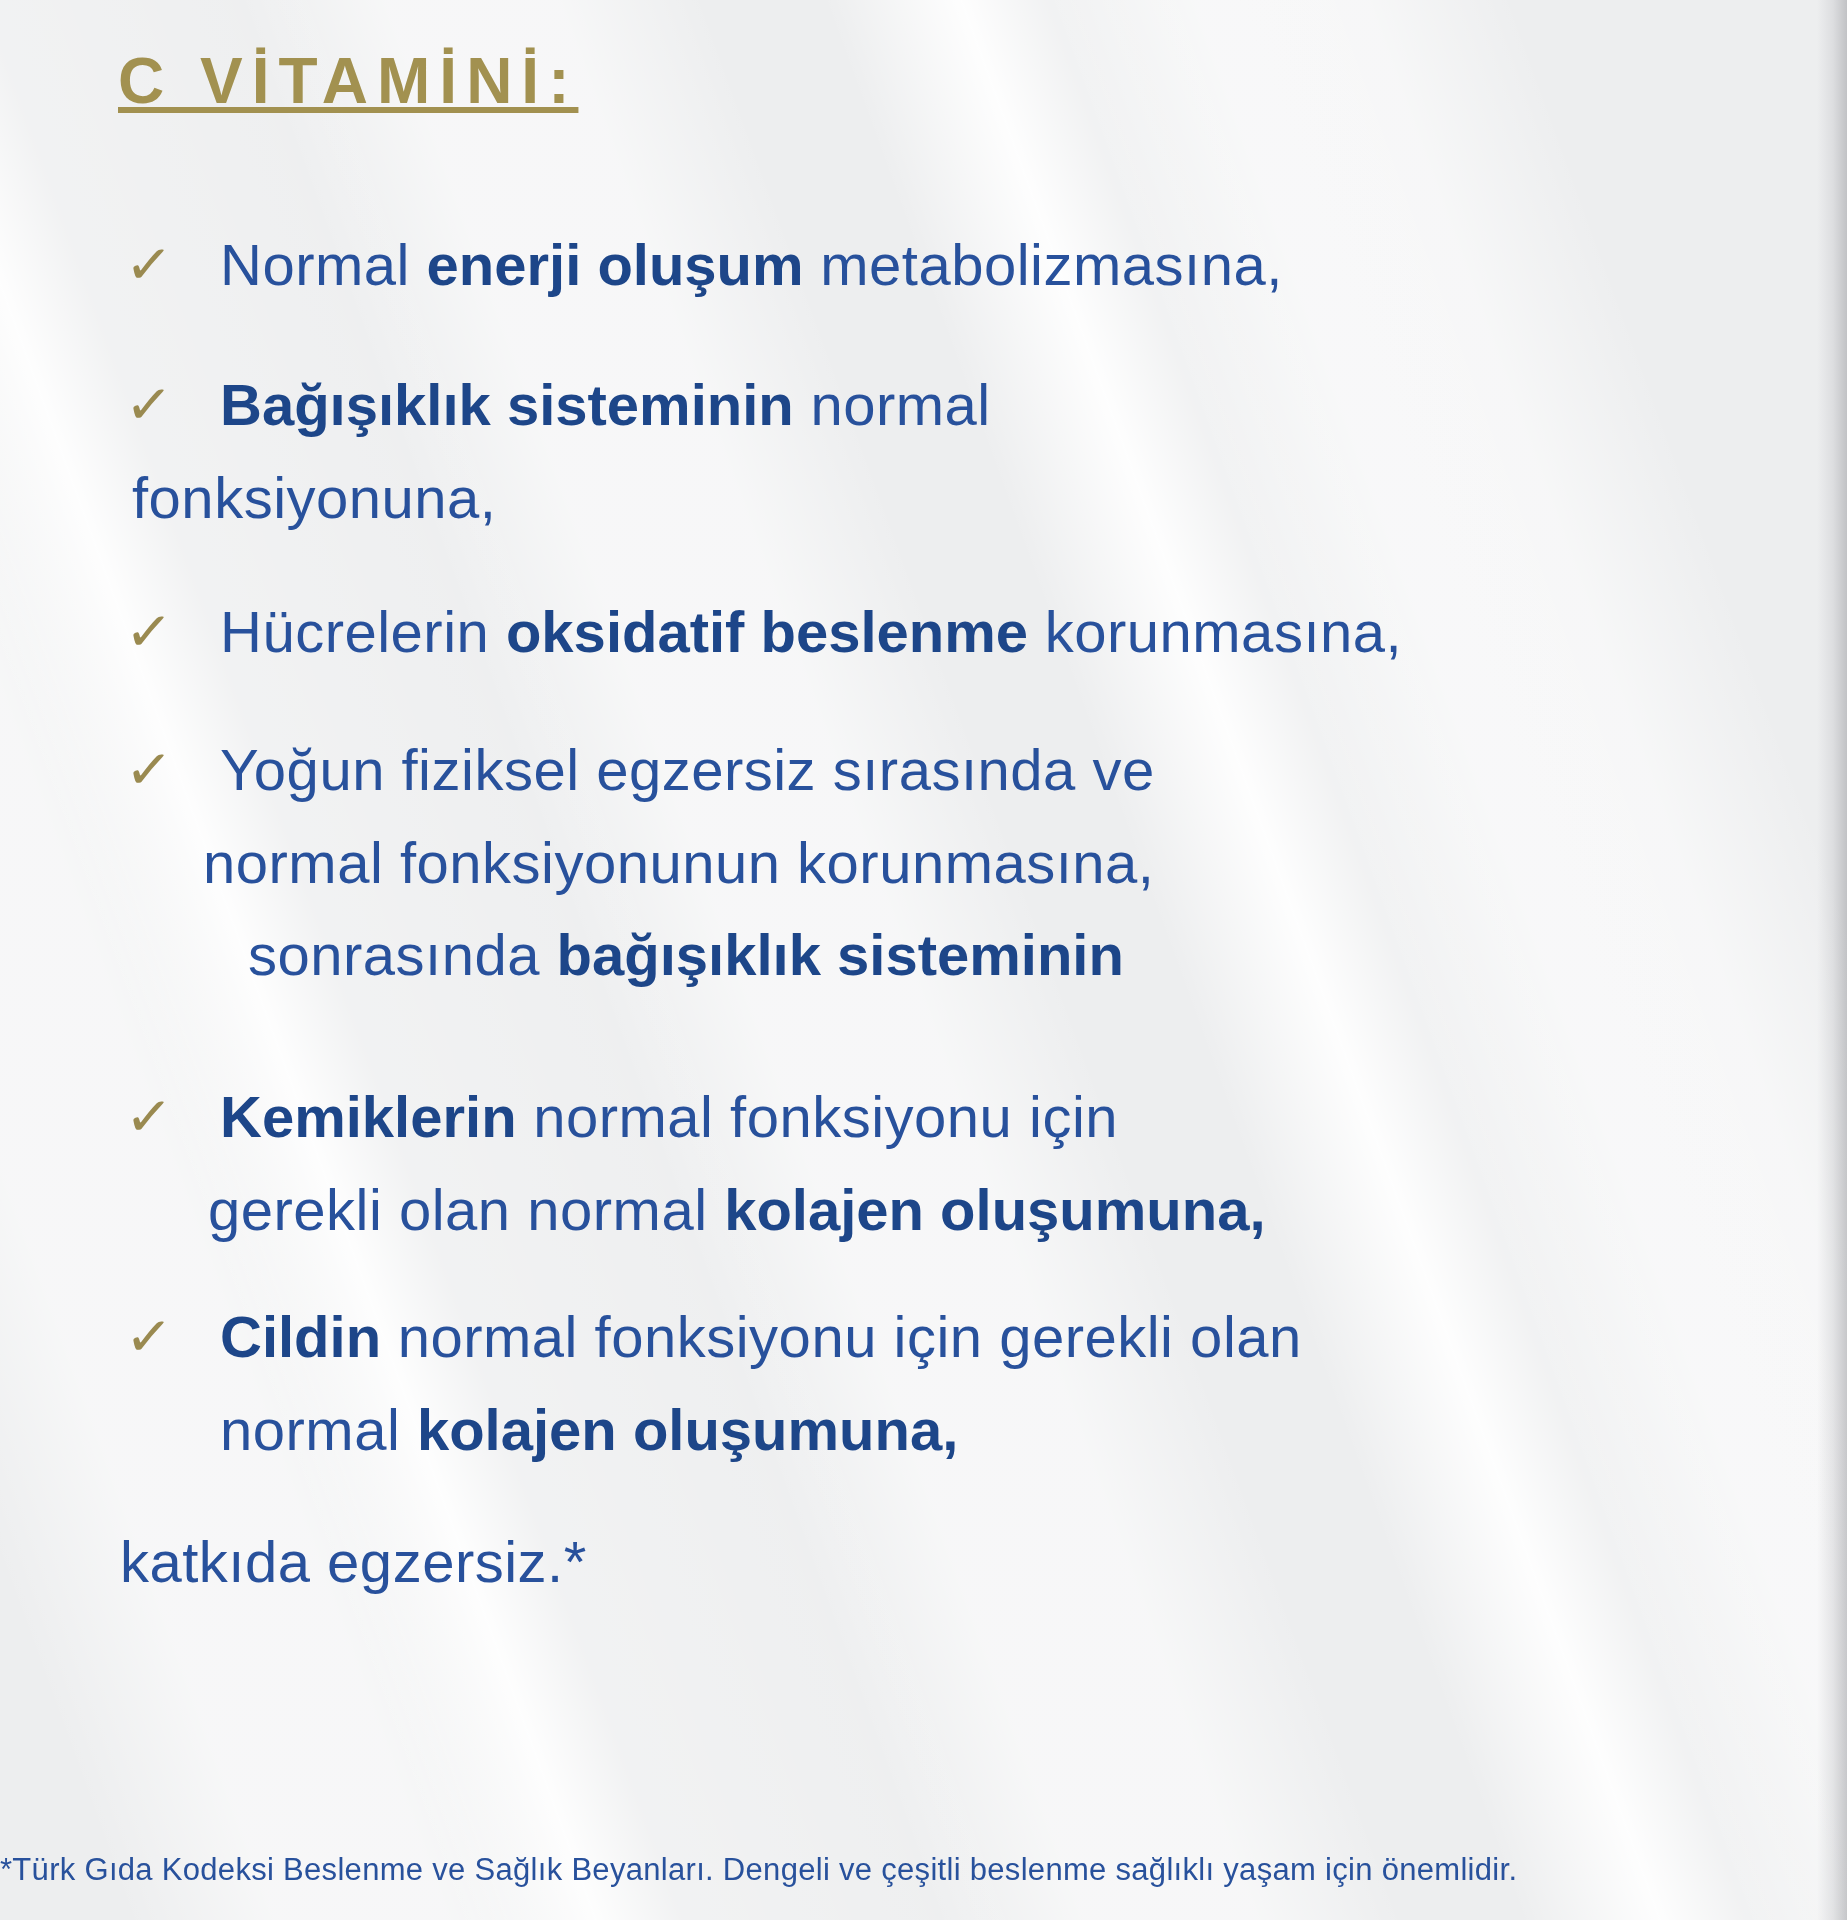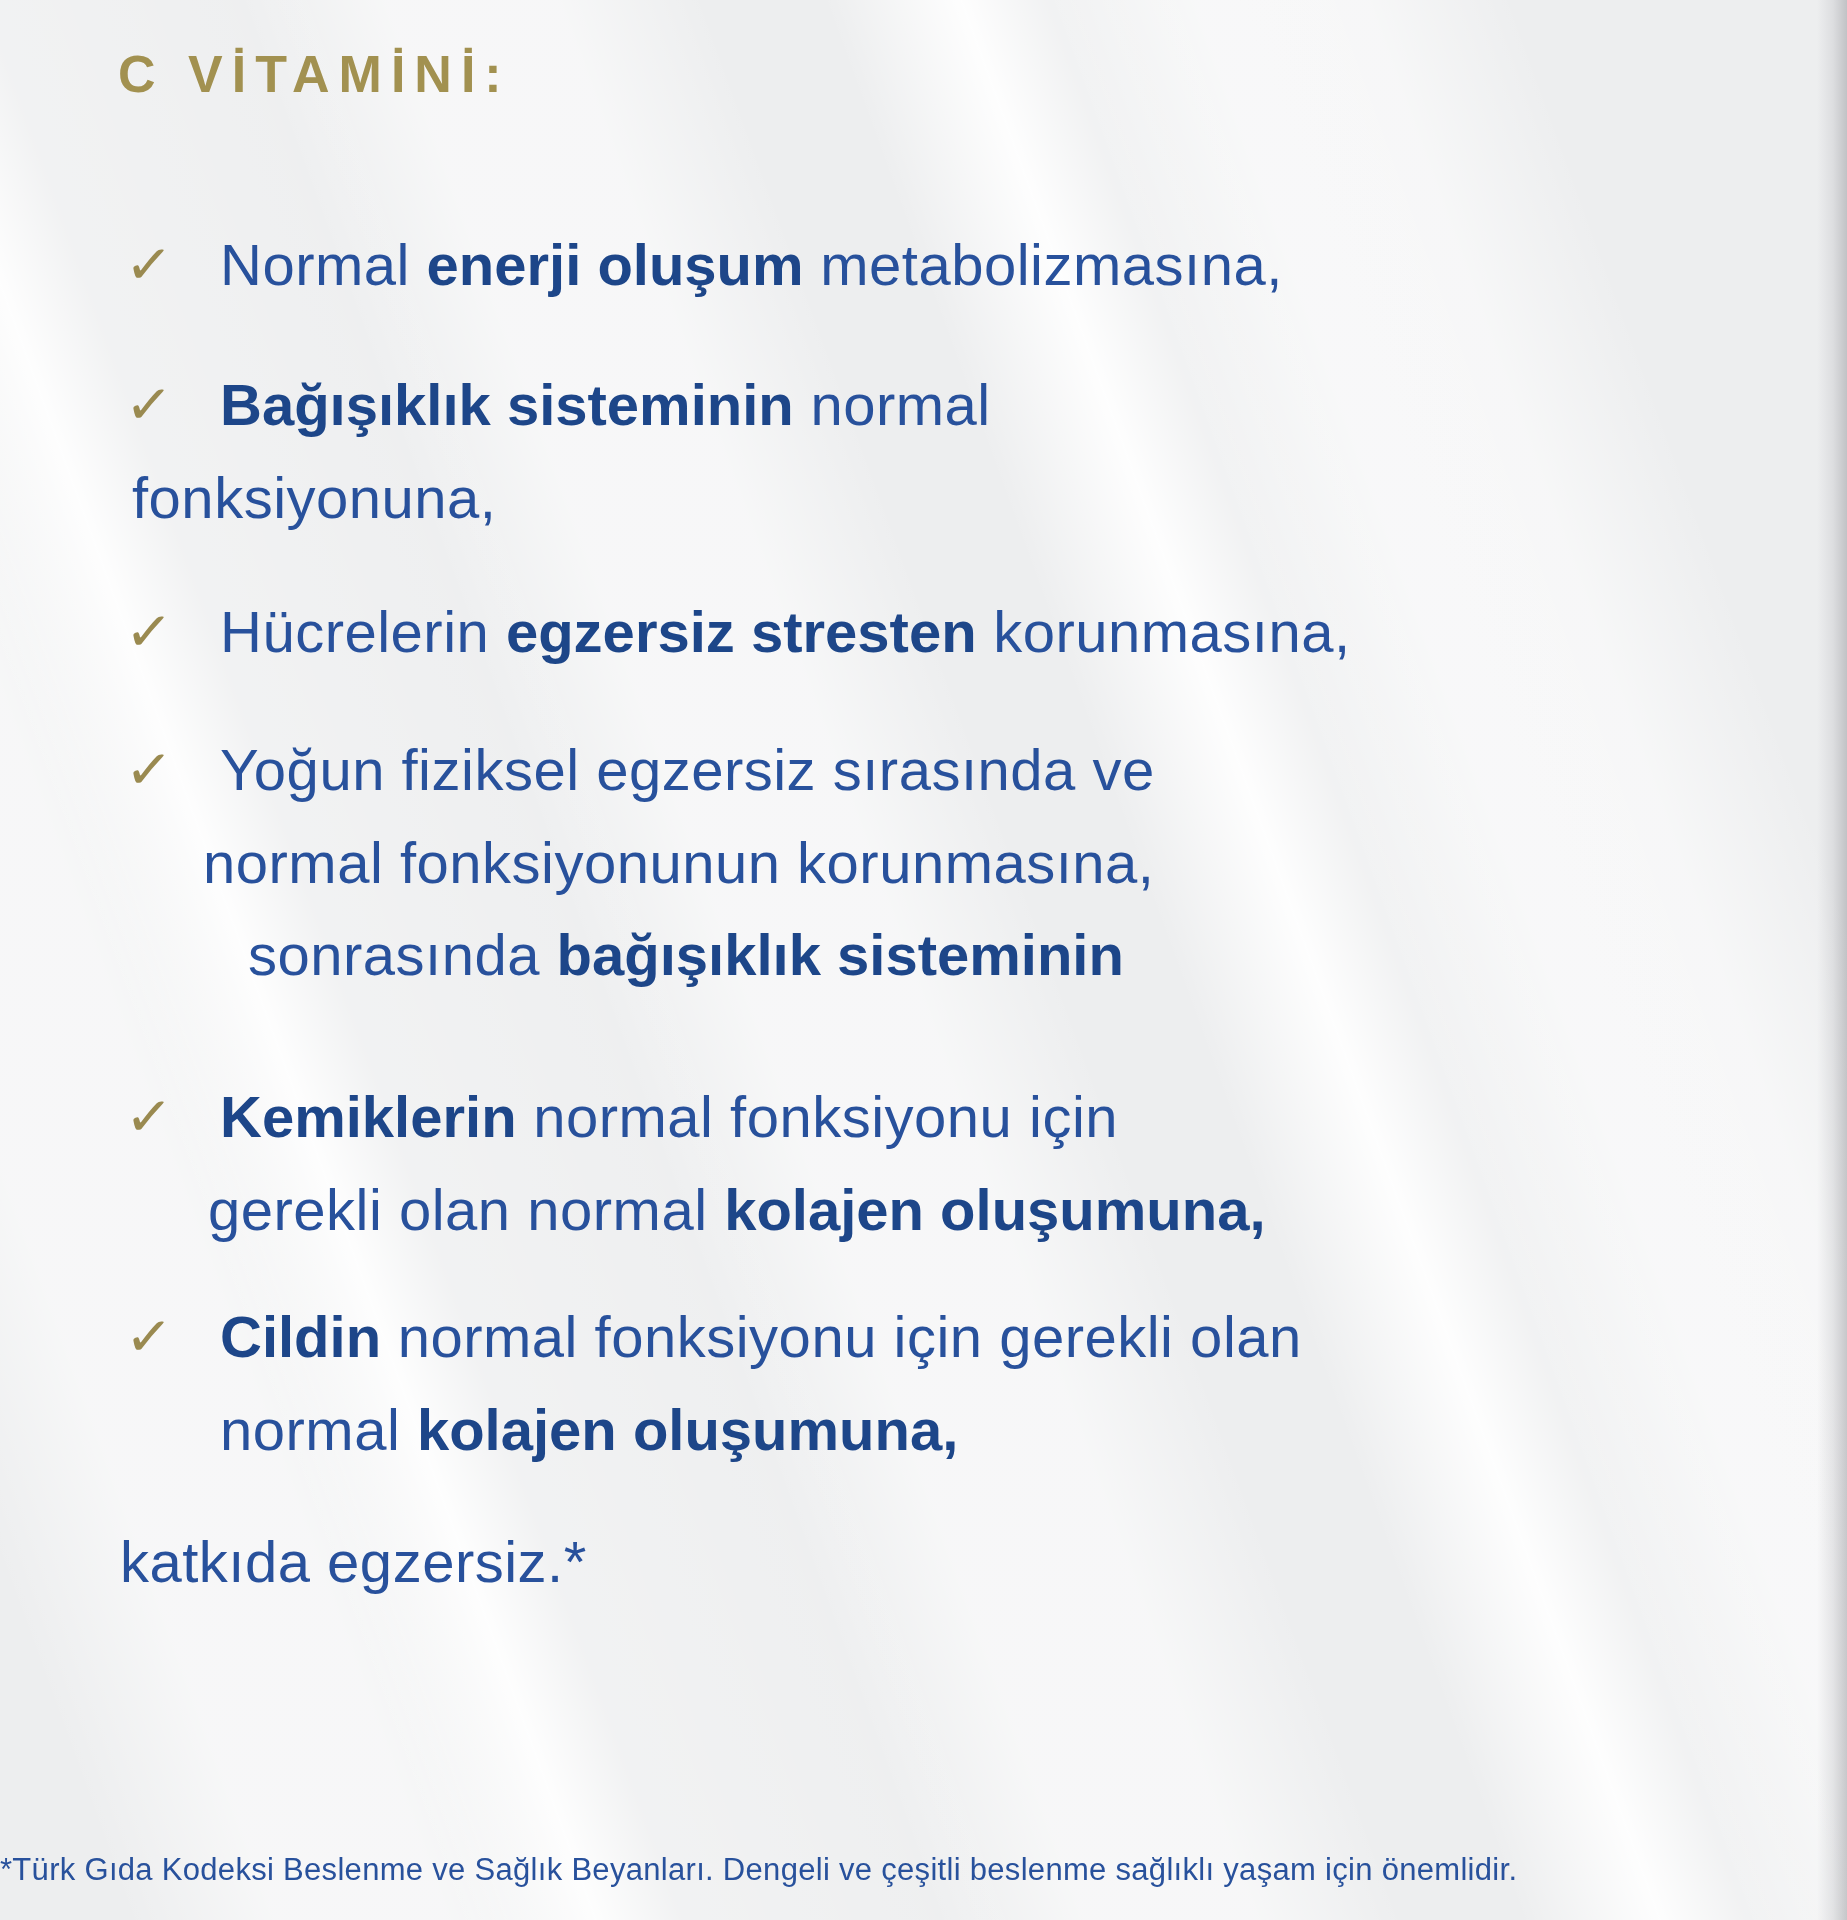--- a/index.html
+++ b/index.html
@@ -30,24 +30,25 @@
         rgba(255,255,255,0.55) 260px,
         rgba(255,255,255,0.55) 420px,
         rgba(255,255,255,0) 560px,
         rgba(255,255,255,0) 760px);
   }
   .title{
     position:absolute;
     left:118px;
     top:44px;
     margin:0;
-    font-size:52px;
+    font-size:64px;
     font-weight:700;
     letter-spacing:9px;
     color:var(--gold,#A29150);
+    text-decoration:underline;
   }
   .bullets{position:absolute;left:0;top:0;width:100%;height:100%;}
   .bullet{position:absolute;left:120px;right:60px;}
   .b1{top:219px}
   .b2{top:359px}
   .b3{top:586px}
   .b4{top:724px}
   .b5{top:1071px}
   .b6{top:1291px}
   .line{
@@ -105,21 +106,21 @@
   <h1 class="title">C VİTAMİNİ:</h1>
   <div class="bullets">
       <div class="bullet b1">
         <div class="line l1"><span class="check">✓</span><span class="seg">Normal </span><span class="seg bold">enerji oluşum</span><span class="seg"> metabolizmasına,</span></div>
       </div>
       <div class="bullet b2">
         <div class="line l1"><span class="check">✓</span><span class="seg bold">Bağışıklık sisteminin</span><span class="seg"> normal</span></div>
         <div class="line l2"><span class="seg">fonksiyonuna,</span></div>
       </div>
       <div class="bullet b3">
-        <div class="line l1"><span class="check">✓</span><span class="seg">Hücrelerin </span><span class="seg bold">egzersiz stresten</span><span class="seg"> korunmasına,</span></div>
+        <div class="line l1"><span class="check">✓</span><span class="seg">Hücrelerin </span><span class="seg bold">oksidatif beslenme</span><span class="seg"> korunmasına,</span></div>
       </div>
       <div class="bullet b4">
         <div class="line l1"><span class="check">✓</span><span class="seg">Yoğun fiziksel egzersiz sırasında ve</span></div>
         <div class="line l3"><span class="seg">normal fonksiyonunun korunmasına,</span></div>
         <div class="line l2"><span class="seg">sonrasında </span><span class="seg bold">bağışıklık sisteminin</span></div>
       </div>
       <div class="bullet b5">
         <div class="line l1"><span class="check">✓</span><span class="seg bold">Kemiklerin</span><span class="seg"> normal fonksiyonu için</span></div>
         <div class="line l2"><span class="seg">gerekli olan normal </span><span class="seg bold">kolajen oluşumuna,</span></div>
       </div>

